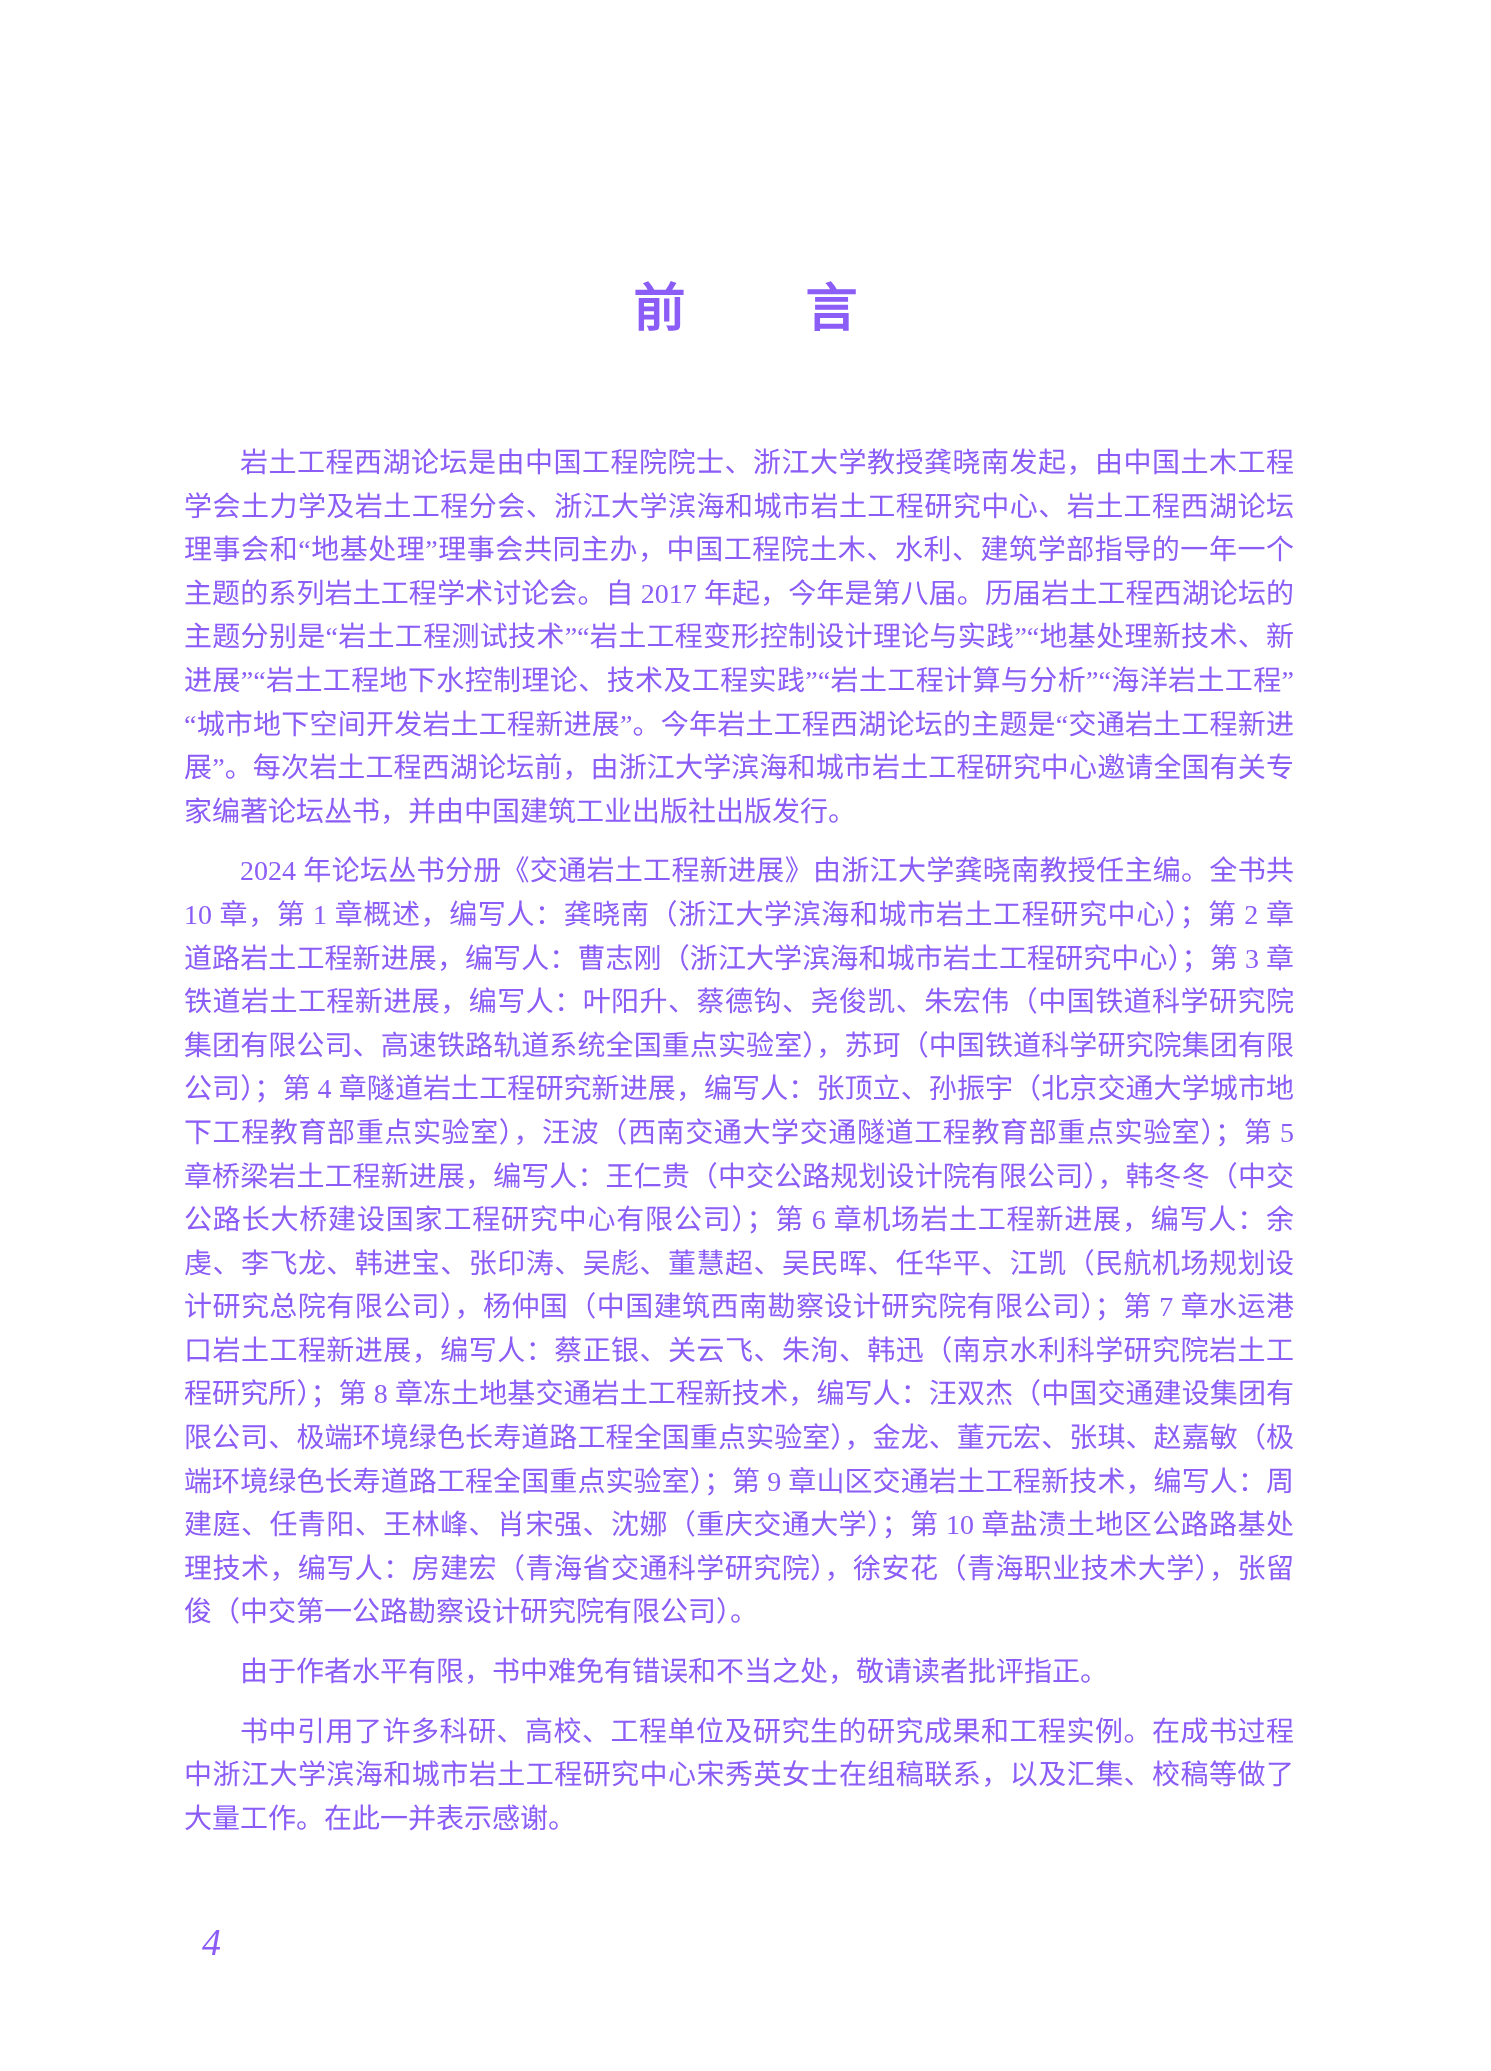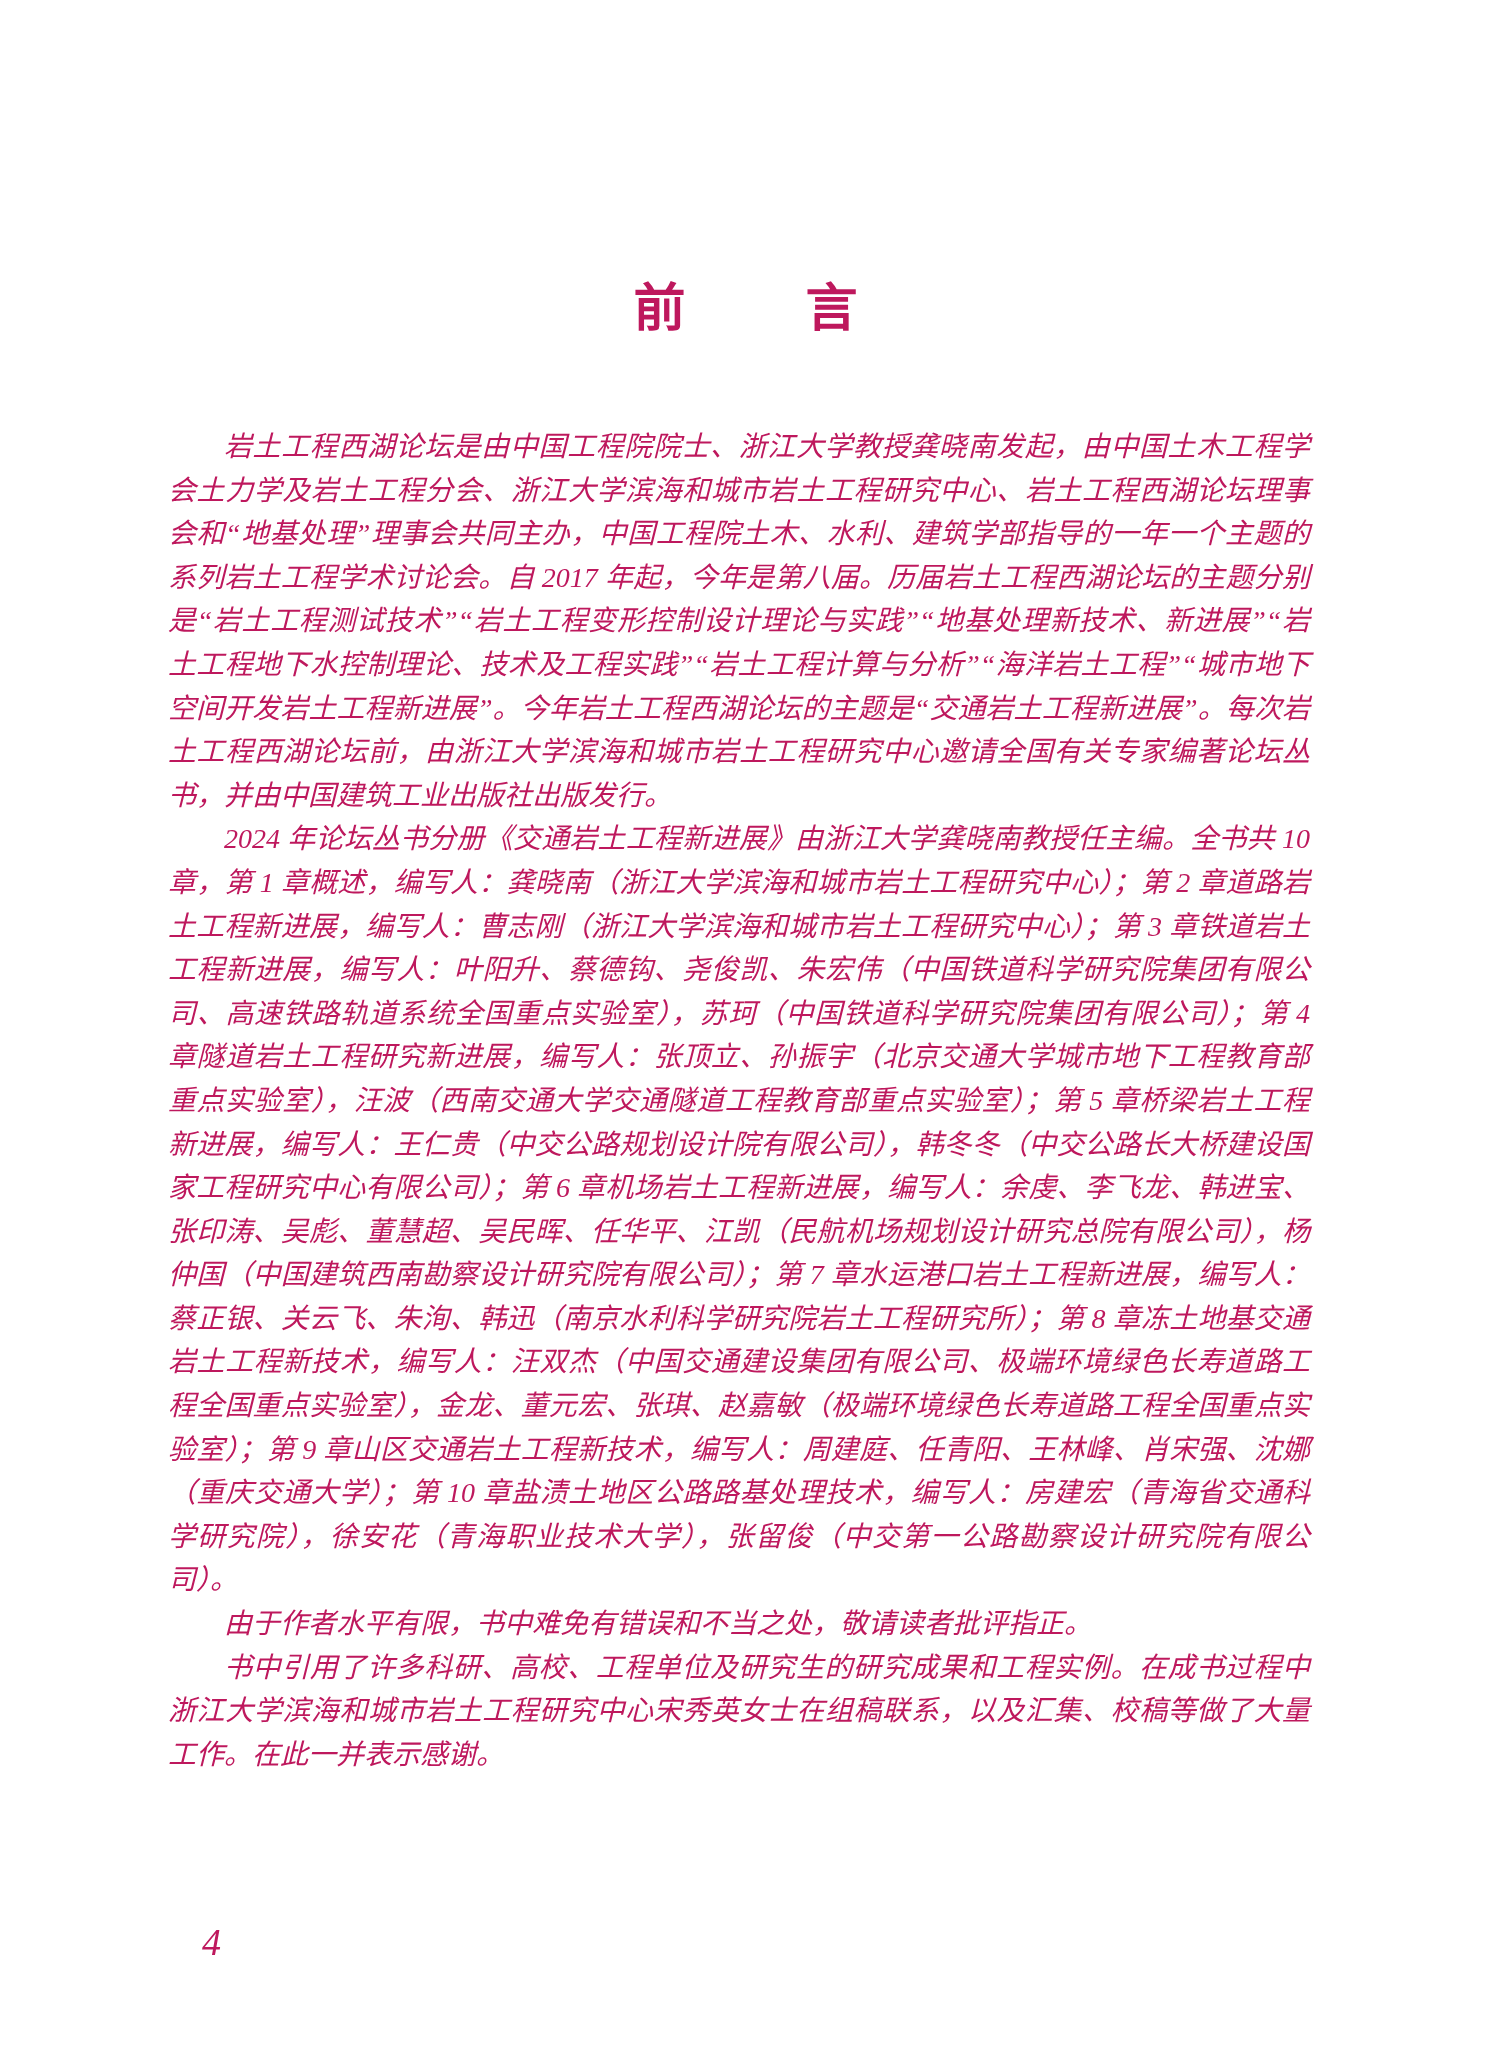--- a/index.html
+++ b/index.html
@@ -5,21 +5,21 @@
   html, body {
     margin: 0;
     padding: 0;
     background: #ffffff;
   }
   .page {
     position: relative;
     width: 1491px;
     height: 2071px;
     background: #ffffff;
-    color: #be185d;
+    color: #8b5cf6;
     font-family: "Liberation Serif", "DejaVu Serif", serif;
     overflow: hidden;
   }
   .preface-title {
     position: absolute;
     top: 278px;
     left: 0;
     width: 100%;
     margin: 0;
     box-sizing: border-box;
@@ -34,24 +34,23 @@
   .body-text {
     position: absolute;
     left: 168px;
     top: 425px;
     width: 1142px;
     font-size: 28px;
     line-height: 43.6px;
     text-align: justify;
   }
   .body-text p {
-    margin: 0;
+    margin: 16px;
     padding: 0;
     text-indent: 2em;
-    font-style: italic;
   }
   .signature {
     width: fit-content;
     margin: 24px 57px 0 auto;  
     text-align: center;
     line-height: 48px;
   }
   .page-num {
     position: absolute;
     left: 202px;

